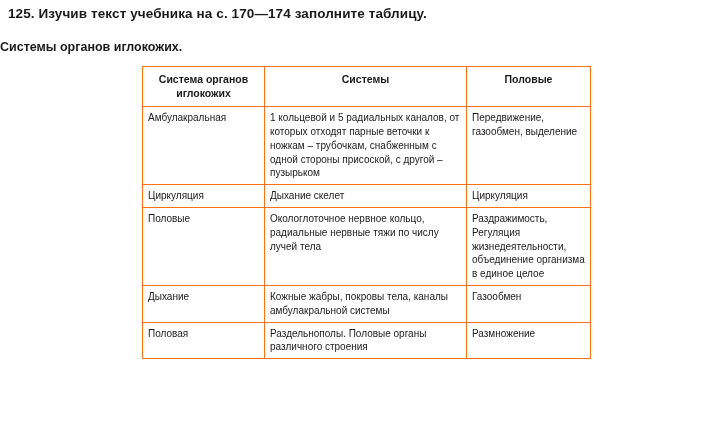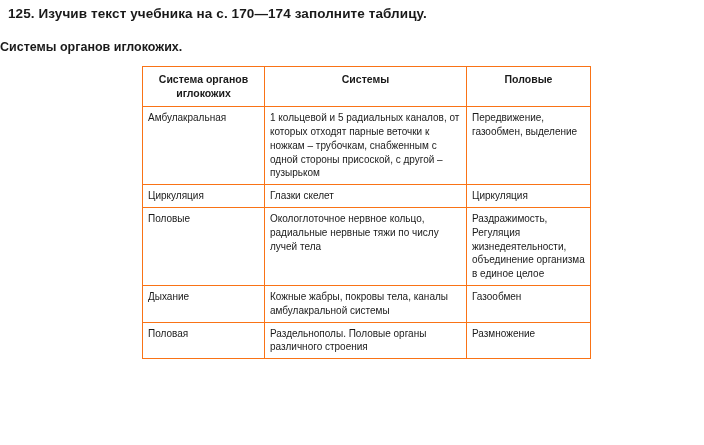--- a/index.html
+++ b/index.html
@@ -103,21 +103,21 @@
       </tr>
     </thead>
     <tbody>
       <tr>
         <td class="cell-sys">Амбулакральная</td>
         <td class="cell-org">1 кольцевой и 5 радиальных каналов, от которых отходят парные веточки к ножкам – трубочкам, снабженным с одной стороны присоской, с другой – пузырьком</td>
         <td class="cell-fun">Передвижение, газообмен, выделение</td>
       </tr>
       <tr>
         <td class="cell-sys">Циркуляция</td>
-        <td class="cell-org">Глазки скелет</td>
+        <td class="cell-org">Дыхание скелет</td>
         <td class="cell-fun">Циркуляция</td>
       </tr>
       <tr>
         <td class="cell-sys">Половые</td>
         <td class="cell-org">Окологлоточное нервное кольцо, радиальные нервные тяжи по числу лучей тела</td>
         <td class="cell-fun">Раздражимость, Регуляция жизнедеятельности, объединение организма в единое целое</td>
       </tr>
       <tr>
         <td class="cell-sys">Дыхание</td>
         <td class="cell-org">Кожные жабры, покровы тела, каналы амбулакральной системы</td>

